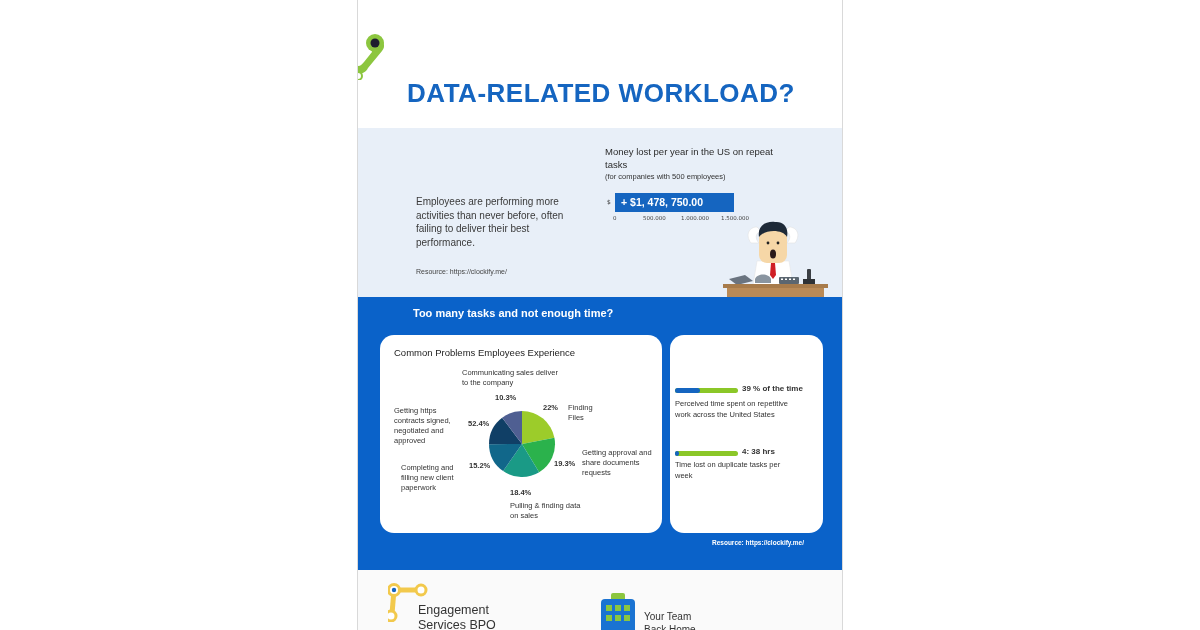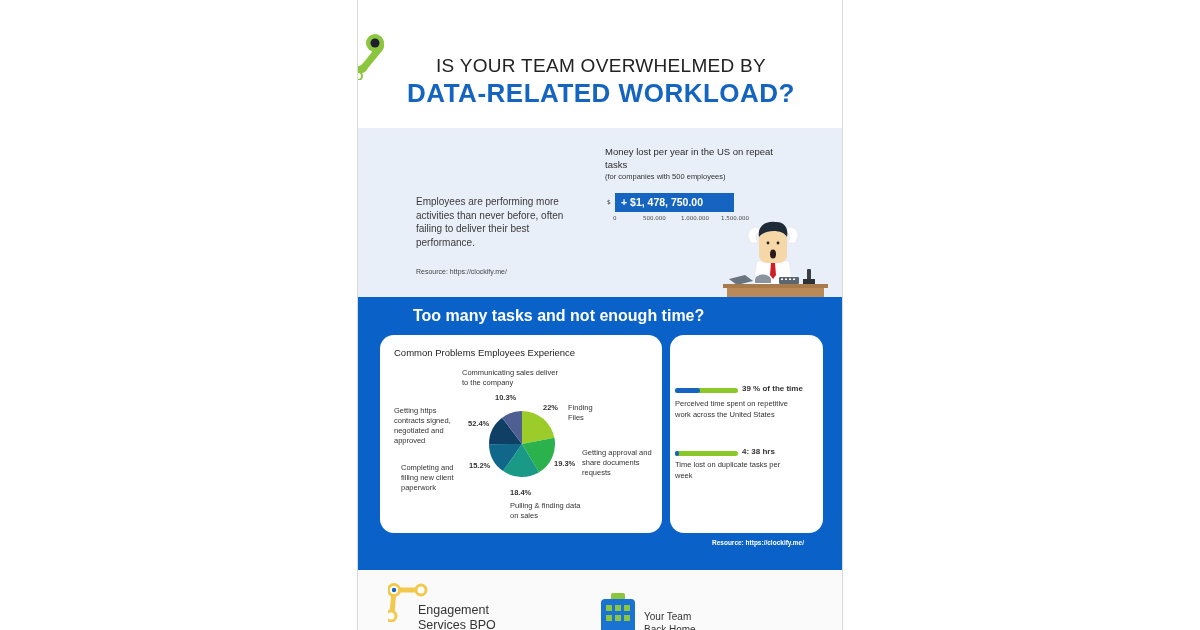--- a/index.html
+++ b/index.html
@@ -44,21 +44,21 @@
     position: absolute; left: 257px; top: 65px; width: 119px; height: 19px; background: #1565c0;
     color: #fff; font-size: 10.5px; font-weight: bold; padding-left: 6px; line-height: 19px;
     font-family: "Liberation Sans", sans-serif;
   }
   .axis-tick { position: absolute; top: 87px; font-size: 5.5px; color: #444; }
 
   .desk-illus { position: absolute; left: 365px; top: 85px; width: 105px; height: 84px; }
 
   .blue-sec { position: absolute; left: 0; top: 297px; width: 486px; height: 273px; background: #0a62c9; }
   .blue-title {
-    position: absolute; left: 55px; top: 10px; font-size: 16px; font-weight: bold; color: #fff;
+    position: absolute; left: 55px; top: 10px; font-size: 11px; font-weight: bold; color: #fff;
     font-family: "Liberation Sans", sans-serif;
   }
   .card {
     position: absolute; background: #fff; border-radius: 14px;
   }
   .card-left { left: 22px; top: 38px; width: 282px; height: 198px; }
   .card-right { left: 312px; top: 38px; width: 153px; height: 198px; }
   .card-title { position: absolute; font-size: 9.5px; color: #222; font-family: "Liberation Sans", sans-serif; }
   .pie-label { position: absolute; font-size: 7.5px; line-height: 10px; color: #333; font-family: "Liberation Sans", sans-serif; }
   .pie-pct { position: absolute; font-size: 7.5px; font-weight: bold; color: #333; font-family: "Liberation Sans", sans-serif; }
@@ -90,21 +90,20 @@
 
 <div class="page">
 
   <div class="header">
     <svg class="logo-tl" viewBox="0 0 30 50">
       <path d="M14 12 C22 6 30 14 24 21 L10 38 C8 42 4 44 0 44 L0 36 C3 36 4 34 6 32 L14 22 Z" fill="#8cc63f"></path>
       <circle cx="17" cy="13" r="9" fill="#8cc63f"></circle>
       <circle cx="17" cy="13" r="4.5" fill="#1e1e2e"></circle>
       <circle cx="0" cy="46" r="4" fill="#ffffff" stroke="#8cc63f" stroke-width="2"></circle>
     </svg>
-    <div class="title-1">IS YOUR TEAM OVERWHELMED BY</div>
     <div class="title-2">DATA-RELATED WORKLOAD?</div>
   </div>
 
   <div class="intro">
     <div class="intro-body">Employees are performing more activities than never before, often failing to deliver their best performance.</div>
     <div class="intro-res">Resource: https://clockify.me/</div>
 
     <div class="money-title">Money lost per year in the US on repeat tasks</div>
     <div class="money-sub">(for companies with 500 employees)</div>
     <div class="dollar-sign">$</div>

